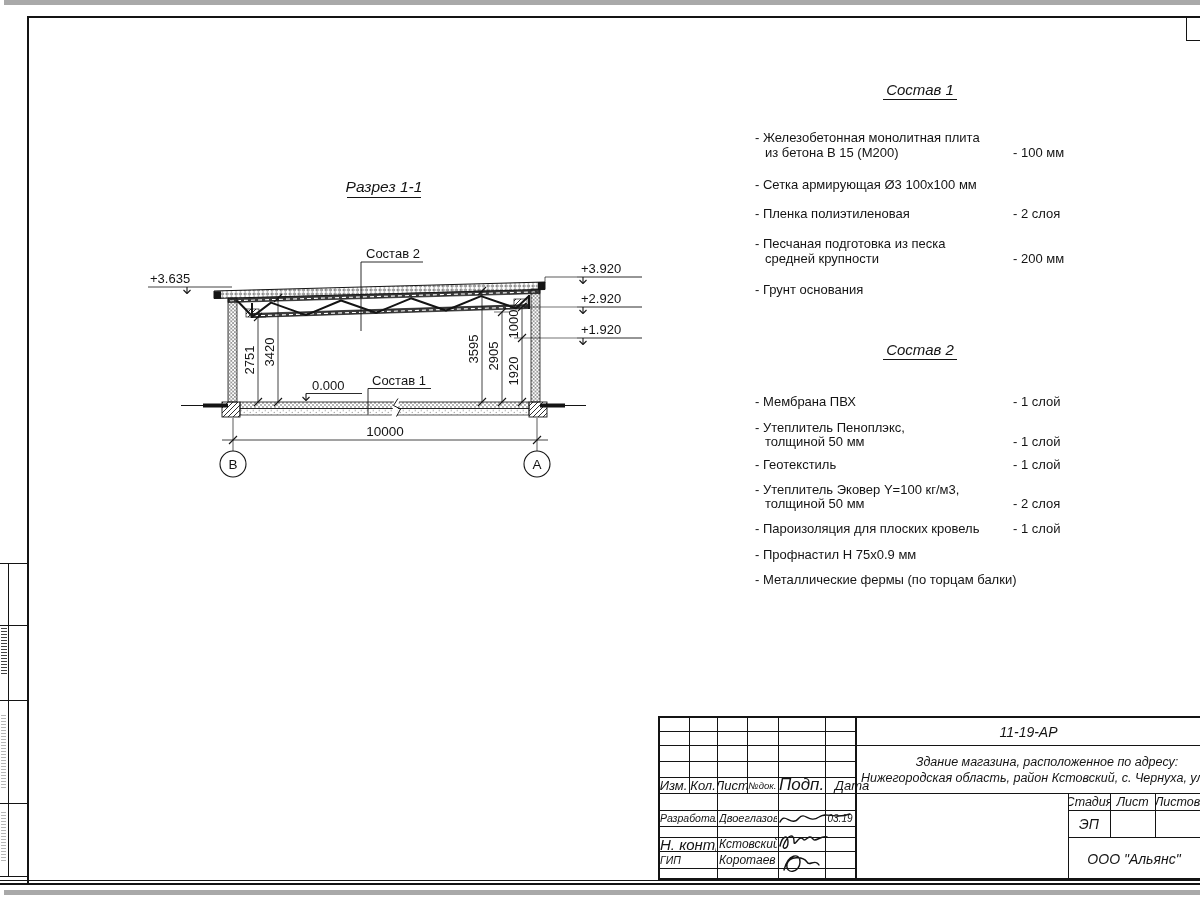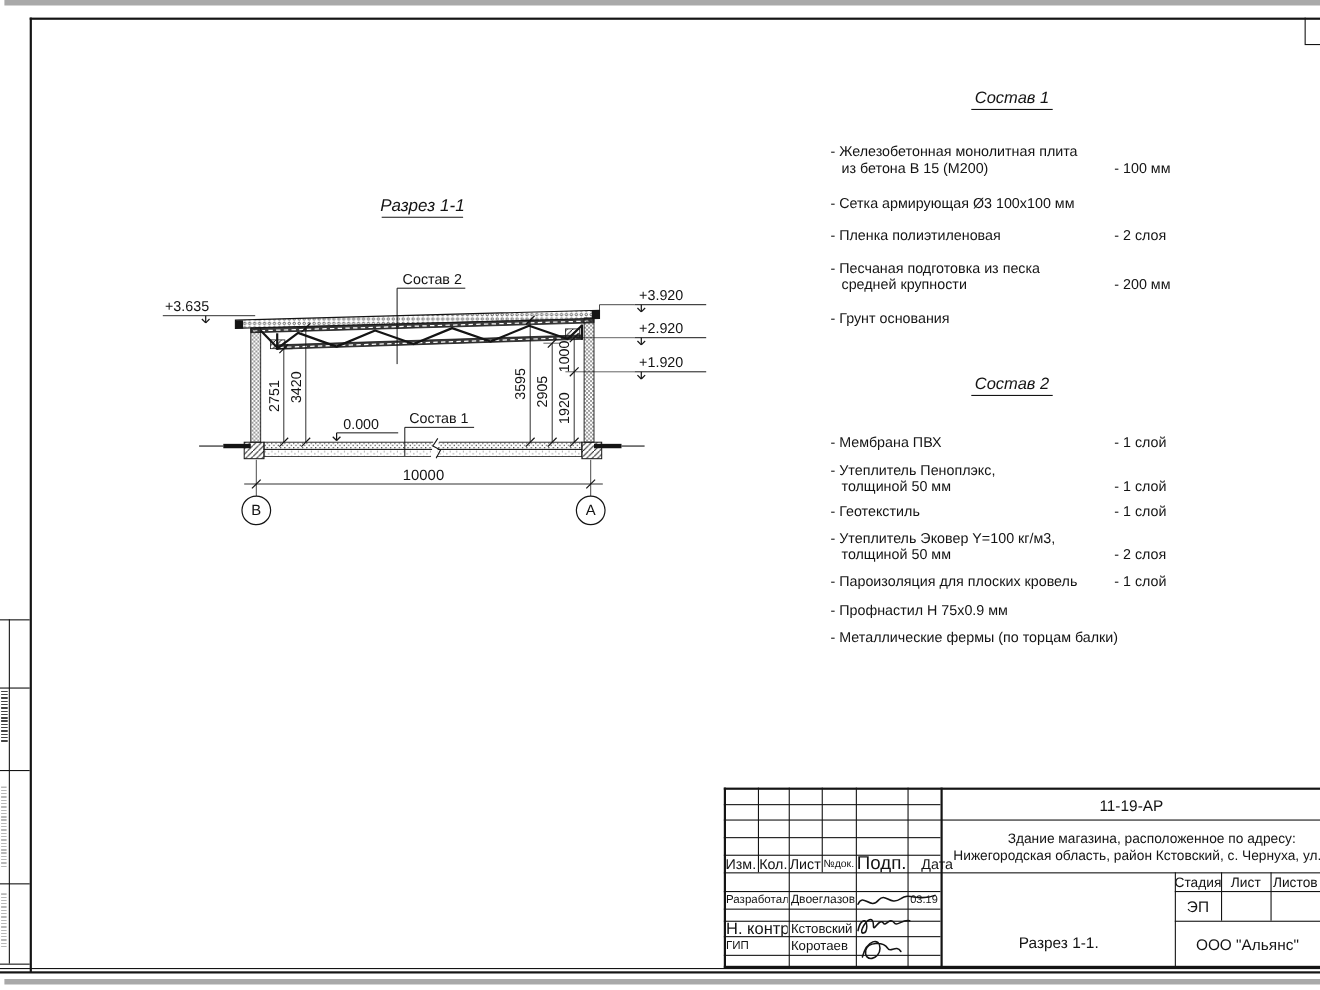--- a/index.html
+++ b/index.html
@@ -17,21 +17,21 @@
   .list-title{position:absolute;left:0;width:330px;text-align:center;font-style:italic;font-size:15px;}
   .list-title .u{border-bottom:1px solid #141414;padding:0 3px 1px 3px;}
   .li{position:absolute;left:0;width:340px;height:34px;}
   .t1{position:absolute;left:0;top:0;white-space:nowrap;}
   .t2{position:absolute;left:10px;top:15px;white-space:nowrap;}
   .tv{position:absolute;left:258px;top:0;white-space:nowrap;}
   .tv.second{top:15px;}
   
   #titleblock{position:absolute;left:658px;top:716px;width:542px;height:164px;}
   #titleblock .cell{position:absolute;display:flex;align-items:center;justify-content:center;
-    overflow:hidden;white-space:nowrap;}
+    overflow:hidden;white-space:nowrap;font-style:italic;}
   svg text{font-family:"Liberation Sans",sans-serif;fill:#141414;stroke:none;}
 </style>
 </head>
 <body>
 
 <div class="ln-gray" style="left:4px;top:0;width:1196px;height:5px"></div>
 <div class="ln-gray" style="left:4px;top:890px;width:1196px;height:5px"></div>
 
 <div class="ln" style="left:27px;top:16px;width:2px;height:868px"></div>
 <div class="ln" style="left:27px;top:16px;width:1173px;height:2px"></div>
@@ -316,15 +316,14 @@
 
   <div class="cell" style="left:199px;top:2px;width:343px;height:27px;font-size:14px">11-19-АР</div>
   <div class="cell" style="left:199px;top:31px;width:380px;height:46px;flex-direction:column;font-size:12.5px;line-height:16px;align-items:center">
     <span>Здание магазина, расположенное по адресу:</span>
     <span>Нижегородская область, район Кстовский, с. Чернуха, ул. Нов</span>
   </div>
   <div class="cell" style="left:410px;top:77px;width:42px;height:17px;font-size:12.5px">Стадия</div>
   <div class="cell" style="left:452px;top:77px;width:45px;height:17px;font-size:12.5px">Лист</div>
   <div class="cell" style="left:497px;top:77px;width:45px;height:17px;font-size:12.5px">Листов</div>
   <div class="cell" style="left:410px;top:94px;width:42px;height:27px;font-size:14px">ЭП</div>
-  <div class="cell" style="left:199px;top:128px;width:211px;height:26px;font-size:14px">Разрез 1-1.</div>
   <div class="cell" style="left:410px;top:121px;width:132px;height:43px;font-size:14px">ООО "Альянс"</div>
 </div>
 
 </body></html>

